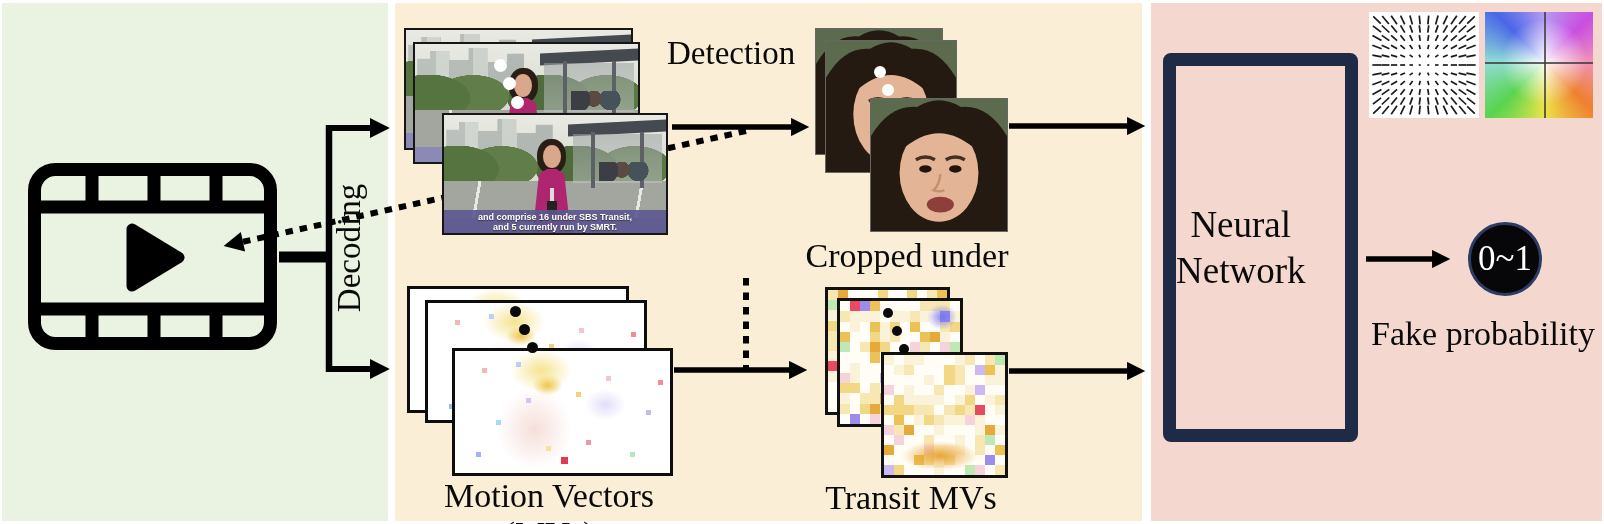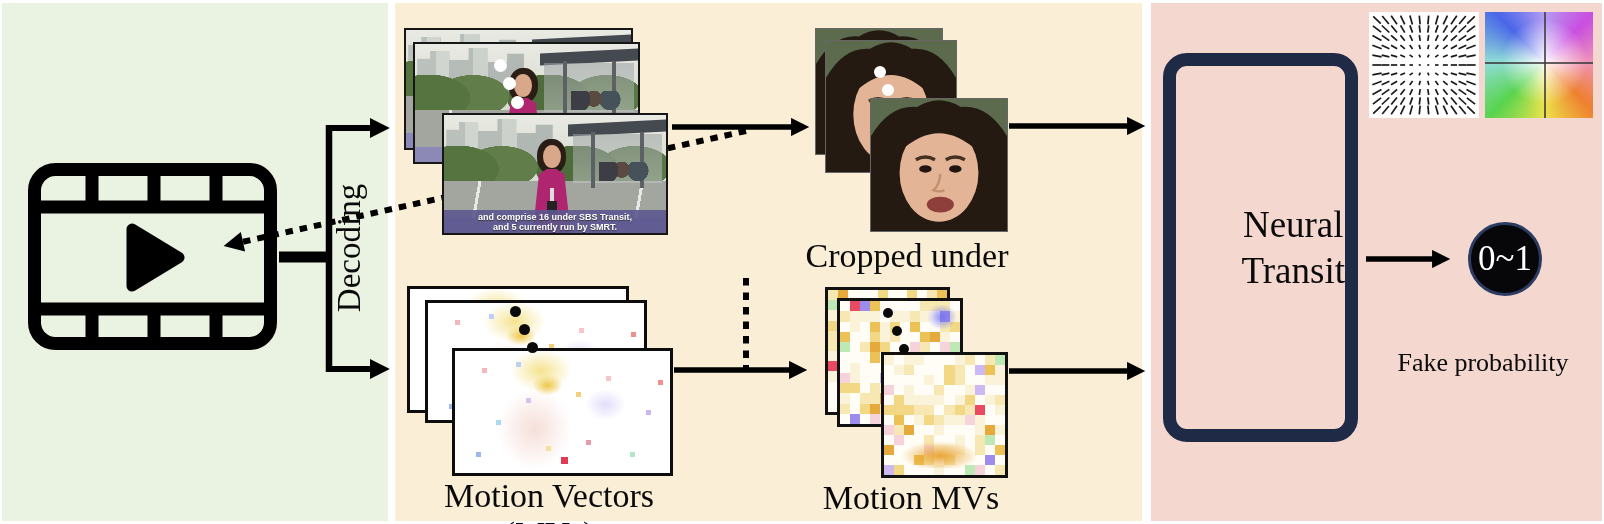--- a/index.html
+++ b/index.html
@@ -101,38 +101,38 @@
   
   .mosaic{display:grid;}
   .mosaic>div{width:100%; height:100%;}
   .smear{position:absolute; left:14%; bottom:6%; width:64%; height:22%; z-index:2;
     background:radial-gradient(ellipse at 50% 55%, rgba(230,156,34,.9), rgba(230,156,34,0) 70%);}
   .bluepatch{position:absolute; right:3%; top:3%; width:24%; height:20%; z-index:2;
     background:radial-gradient(ellipse, rgba(116,116,236,.85), rgba(116,116,236,0) 75%);}
 
   
   .nn-box{position:absolute; left:1163px; top:53px; width:195px; height:389px; z-index:2;
-    border:13px solid var(--navy); border-radius:24px;
-    display:flex; align-items:center; justify-content:flex-end;}
+    border:13px solid var(--navy); border-radius:8px;
+    display:flex; align-items:center; justify-content:flex-start;}
   .nn-text{text-align:center; font-size:37px; line-height:46px;}
   .legend{position:absolute; z-index:2;}
   .legend-vf{left:1369px; top:12px; width:110px; height:106px; background:#fff;}
   .legend-cw{left:1485px; top:12px; width:108px; height:106px;
     background:
       radial-gradient(circle at 55% 47%, rgba(255,255,255,.95) 0%, rgba(255,255,255,0) 52%),
       conic-gradient(from 0deg at 55% 47%, #b59cf2 0deg, #c94fe0 45deg, #ef93b9 90deg,
         #ef8030 135deg, #ece34a 180deg, #59d44e 225deg, #8fdcd6 270deg, #4a66e8 315deg, #b59cf2 360deg);}
   .cw-vline{position:absolute; left:55%; top:0; width:2px; height:100%; background:rgba(60,60,60,.8);}
   .cw-hline{position:absolute; top:47%; left:0; height:2px; width:100%; background:rgba(60,60,60,.8);}
   .out-circle{position:absolute; left:1468px; top:222px; width:74px; height:74px; z-index:2;
     background:#07070a; border:3px solid #2b3b61; border-radius:50%;
     display:flex; align-items:center; justify-content:center;
     color:#fff; font-size:35px;}
   .fake-label{position:absolute; left:1363px; top:315px; width:240px; text-align:center;
-    font-size:26px; z-index:2;margin-top:33px;}
+    font-size:34px; z-index:2;}
 </style>
 </head>
 <body>
 
 <div class="stage">
 
   <div class="panel panel-green"></div>
   <div class="panel panel-cream"></div>
   <div class="panel panel-pink"></div>
 
@@ -225,20 +225,21 @@
     <div class="subtitle">
       <div>and comprise 16 under SBS Transit,</div>
       <div>and 5 currently run by SMRT.</div>
     </div>
   </div>
   <div class="dot dot-w" style="left:494px; top:59px;"></div>
   <div class="dot dot-w" style="left:503px; top:77px;"></div>
   <div class="dot dot-w" style="left:511px; top:96px;"></div>
 
   <div class="facedet-label">
+    <div>Detection</div>
   </div>
 
   <div class="frame mvframe mvwash z2" style="left:407px; top:286px; width:222px; height:127px;">
       <div class="specks"></div>
     </div>
   <div class="frame mvframe mvwash z3" style="left:425px; top:300px; width:222px; height:123px;">
       <div class="specks"></div>
     </div>
   <div class="frame mvframe mvwash z4" style="left:452px; top:348px; width:221px; height:128px;">
       <div class="specks"></div>
@@ -734,26 +735,26 @@
         <div style="background: rgb(191, 233, 180);"></div>
         <div style="background: rgb(246, 211, 218);"></div>
         <div style="background: rgb(255, 253, 246);"></div>
         <div style="background: rgb(247, 231, 178);"></div>
       </div>
     <div class="smear"></div>
   </div>
   <div class="dot dot-k2" style="left:883px; top:308px;"></div>
   <div class="dot dot-k2" style="left:892px; top:326px;"></div>
   <div class="dot dot-k2" style="left:899px; top:344px;"></div>
-  <div class="img-label lbl-cmv">Motion MVs</div>
+  <div class="img-label lbl-cmv">Transit MVs</div>
 
   <div class="nn-box">
     <div class="nn-text">
       <div>Neural</div>
-      <div>Transit</div>
+      <div>Network</div>
     </div>
   </div>
 
   <svg id="vf-svg" class="legend legend-vf" width="110" height="106">
       <line x1="11.8" y1="11.6" x2="4.2" y2="4.4" stroke="#1a1a1a" stroke-width="1.7"></line>
       <line x1="12.1" y1="20.2" x2="3.9" y2="13.8" stroke="#1a1a1a" stroke-width="1.7"></line>
       <line x1="12.5" y1="28.6" x2="3.5" y2="23.4" stroke="#1a1a1a" stroke-width="1.7"></line>
       <line x1="12.6" y1="36.7" x2="3.4" y2="33.3" stroke="#1a1a1a" stroke-width="1.7"></line>
       <line x1="12.6" y1="44.9" x2="3.4" y2="43.1" stroke="#1a1a1a" stroke-width="1.7"></line>
       <line x1="12.6" y1="53.0" x2="3.4" y2="53.0" stroke="#1a1a1a" stroke-width="1.7"></line>

